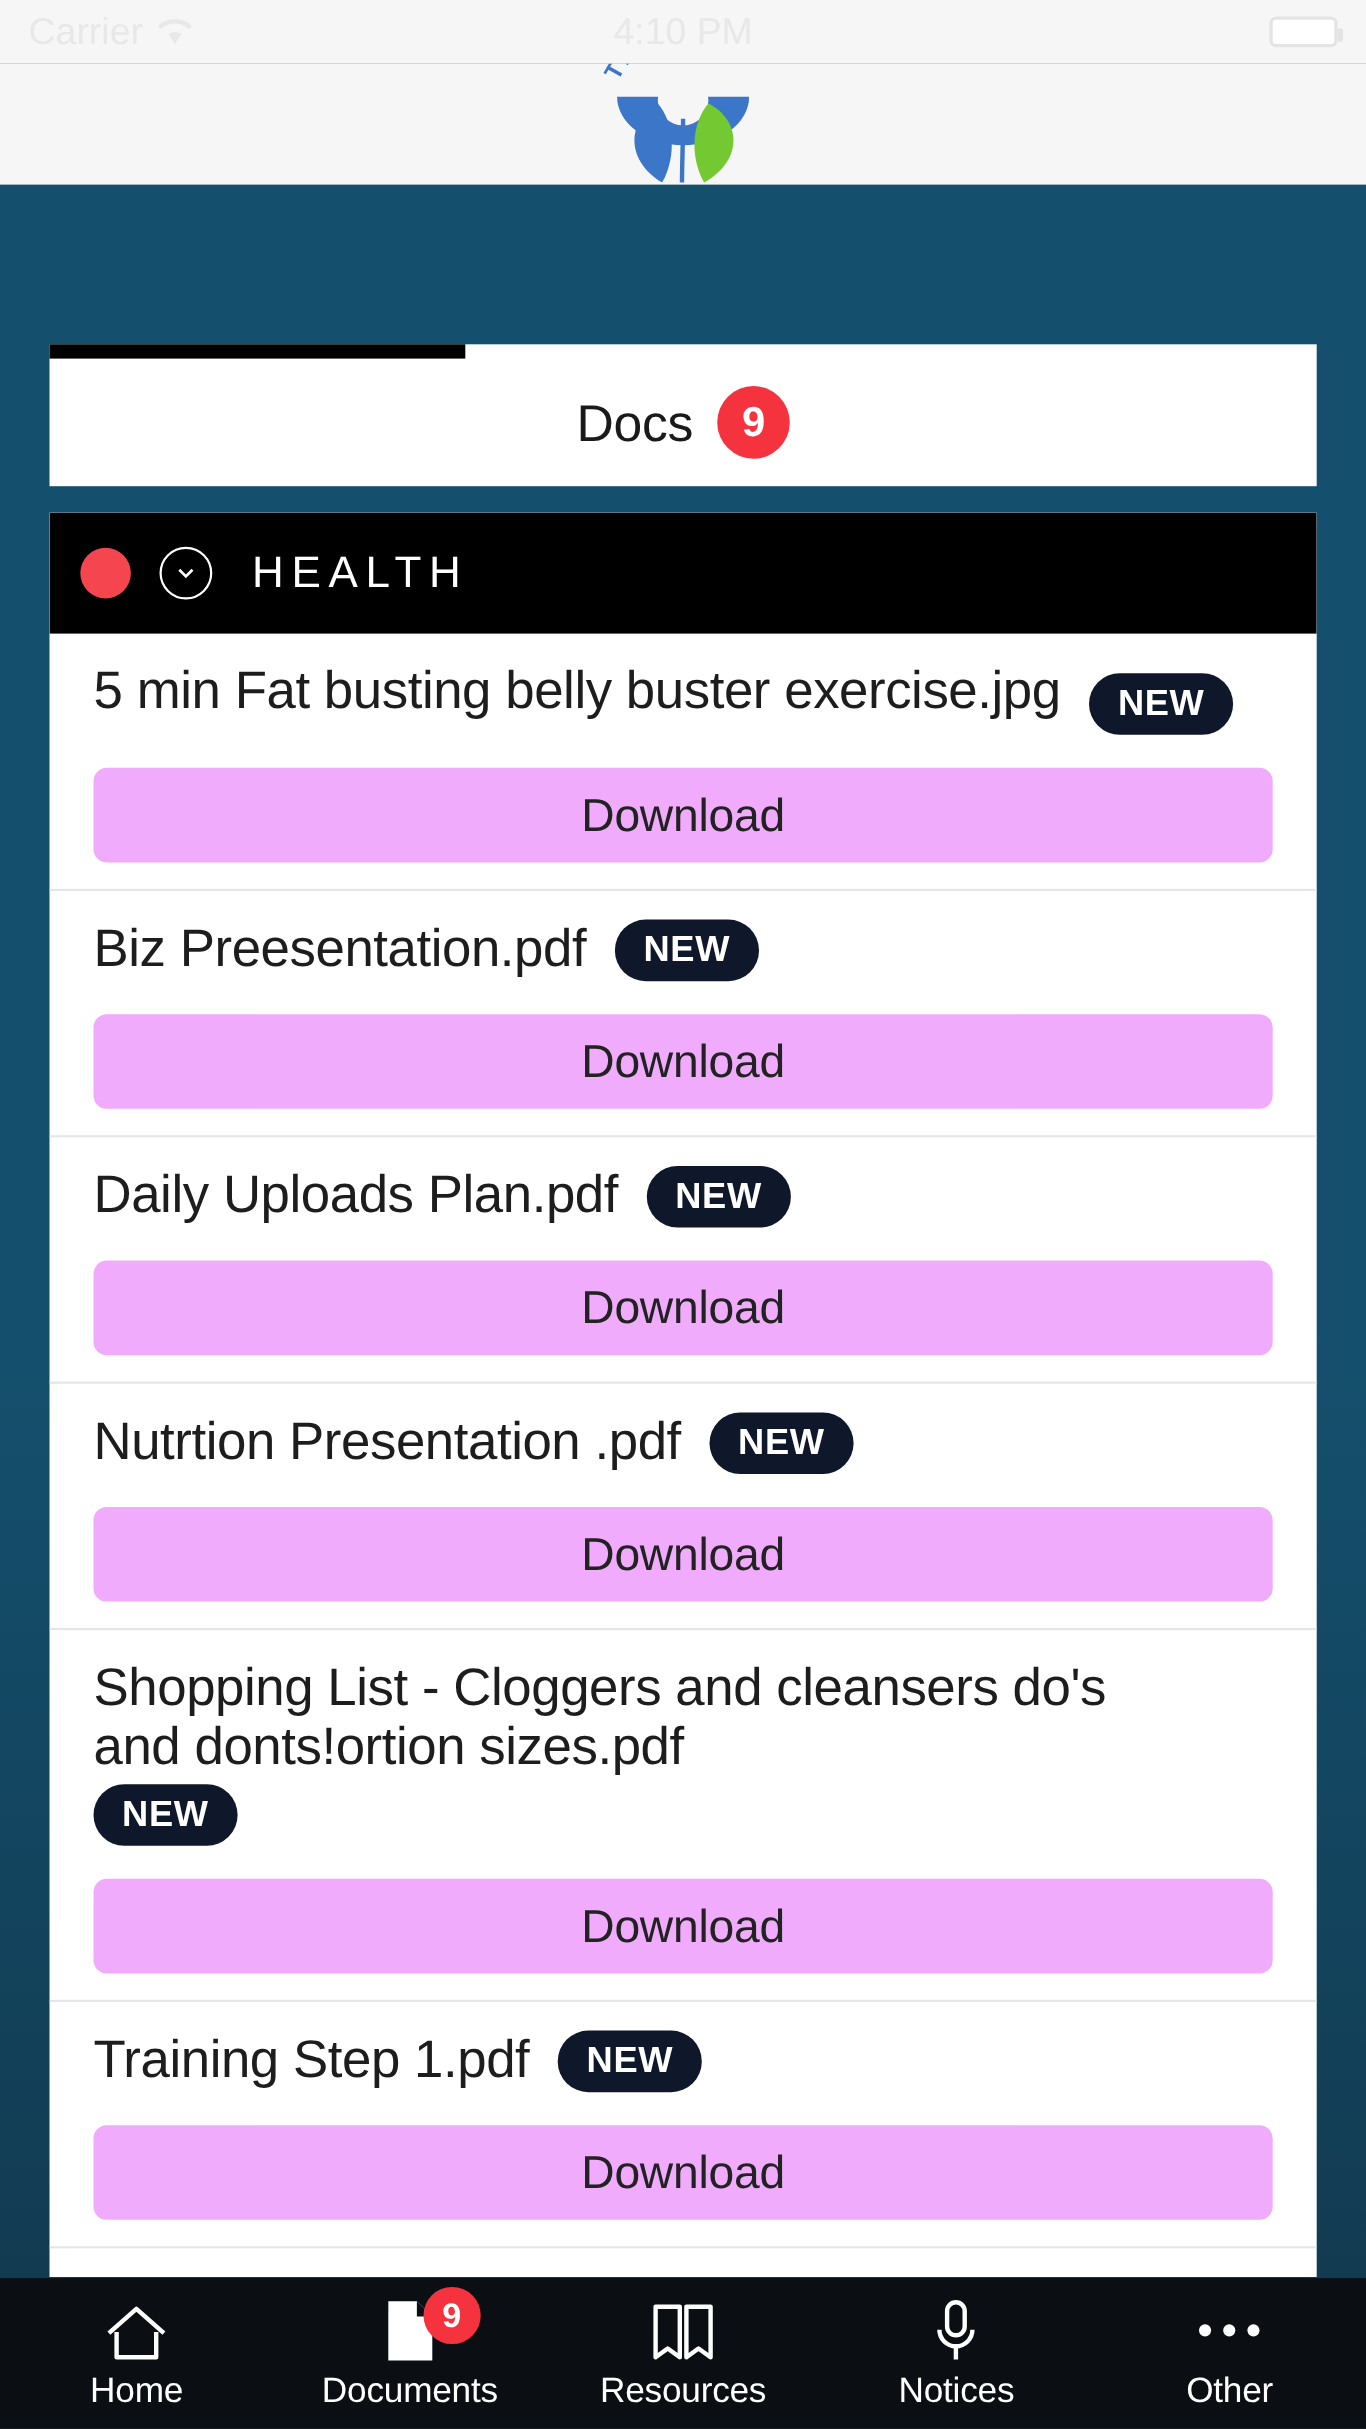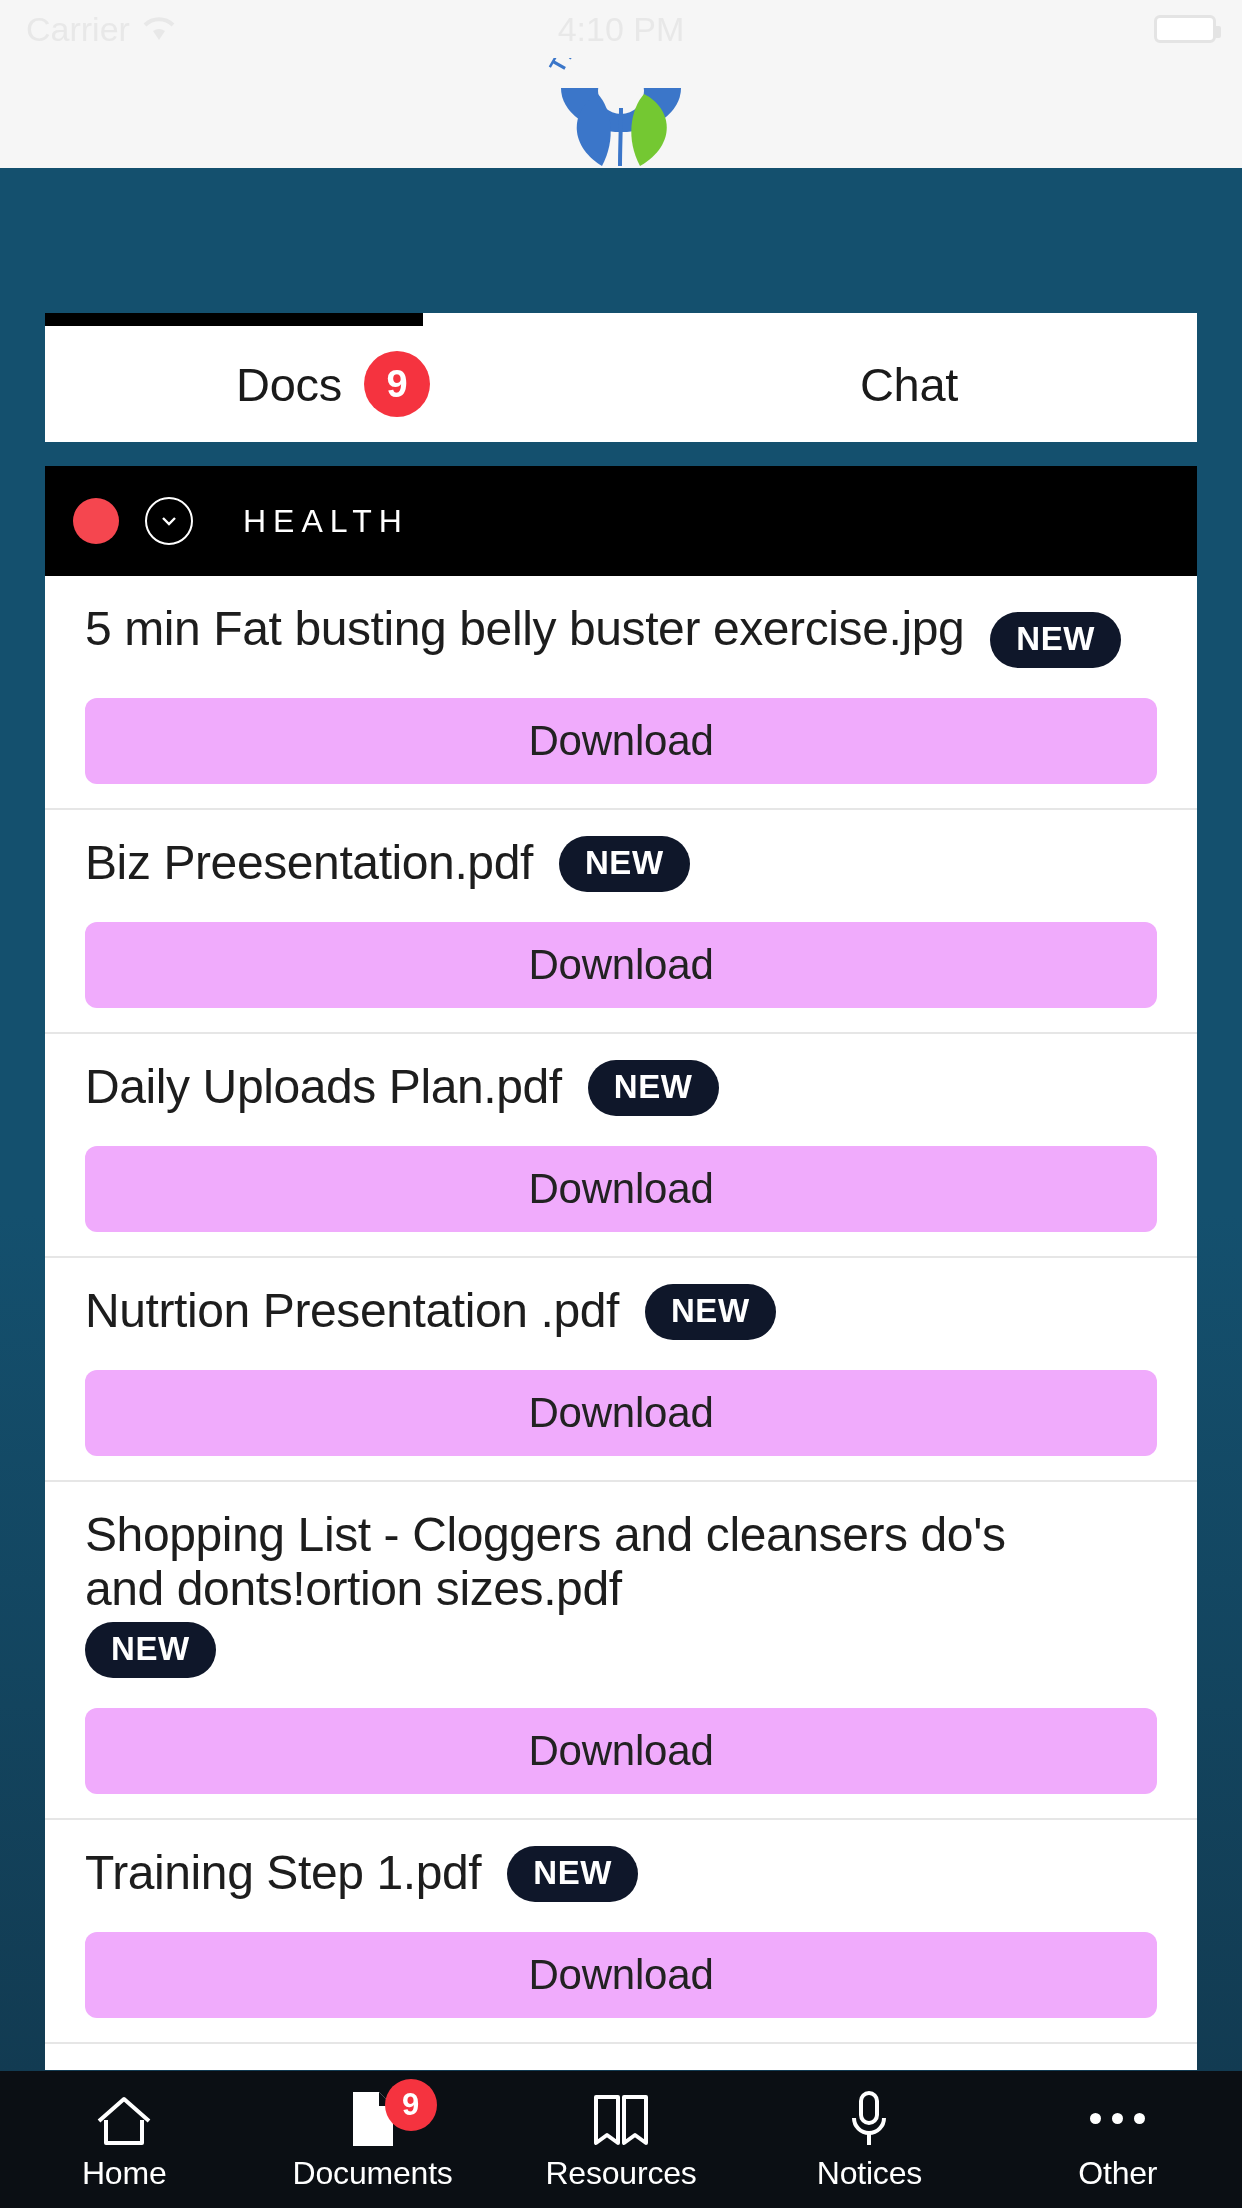--- a/index.html
+++ b/index.html
@@ -78,21 +78,21 @@
   .section-head{
     height:110px; background:#000000;
     display:flex; align-items:center; padding-left:28px; gap:26px;
   }
   .dot{ width:46px; height:46px; border-radius:50%; background:#f5464f; flex:0 0 auto; }
   .chev-circle{
     width:48px; height:48px; border-radius:50%; border:2.5px solid #ffffff;
     display:flex; align-items:center; justify-content:center; flex:0 0 auto;
   }
   .section-title{
-    color:#ffffff; font-size:32px; letter-spacing:7px; margin-left:24px;text-align:center;
+    color:#ffffff; font-size:40px; letter-spacing:7px; margin-left:10px;text-align:center;
   }
 
   .doc{
     padding:26px 40px 24px 40px;
     border-bottom:2px solid #e6e6e6;
   }
   .doc:first-of-type{ padding-top:30px; }
   .doc-title-row{
     display:flex; align-items:flex-start; flex-wrap:wrap;
     column-gap:26px; row-gap:6px;
@@ -180,23 +180,20 @@
 
 <div class="teal"></div>
 
 <div class="tabs-outer">
   <div class="tab-indicator"></div>
   <div class="tabs">
     <div class="tab">
       <span>Docs</span>
       <span class="badge">9</span>
     </div>
-    <div class="tab">
-      <span>Chat</span>
-    </div>
   </div>
 </div>
 
 <div class="card">
 
   <div class="section-head">
     <span class="dot"></span>
     <span class="chev-circle">
       <svg width="26" height="26" viewBox="0 0 26 26">
         <polyline points="7,10 13,16 19,10" stroke="#ffffff" stroke-width="2.4" fill="none"></polyline>

